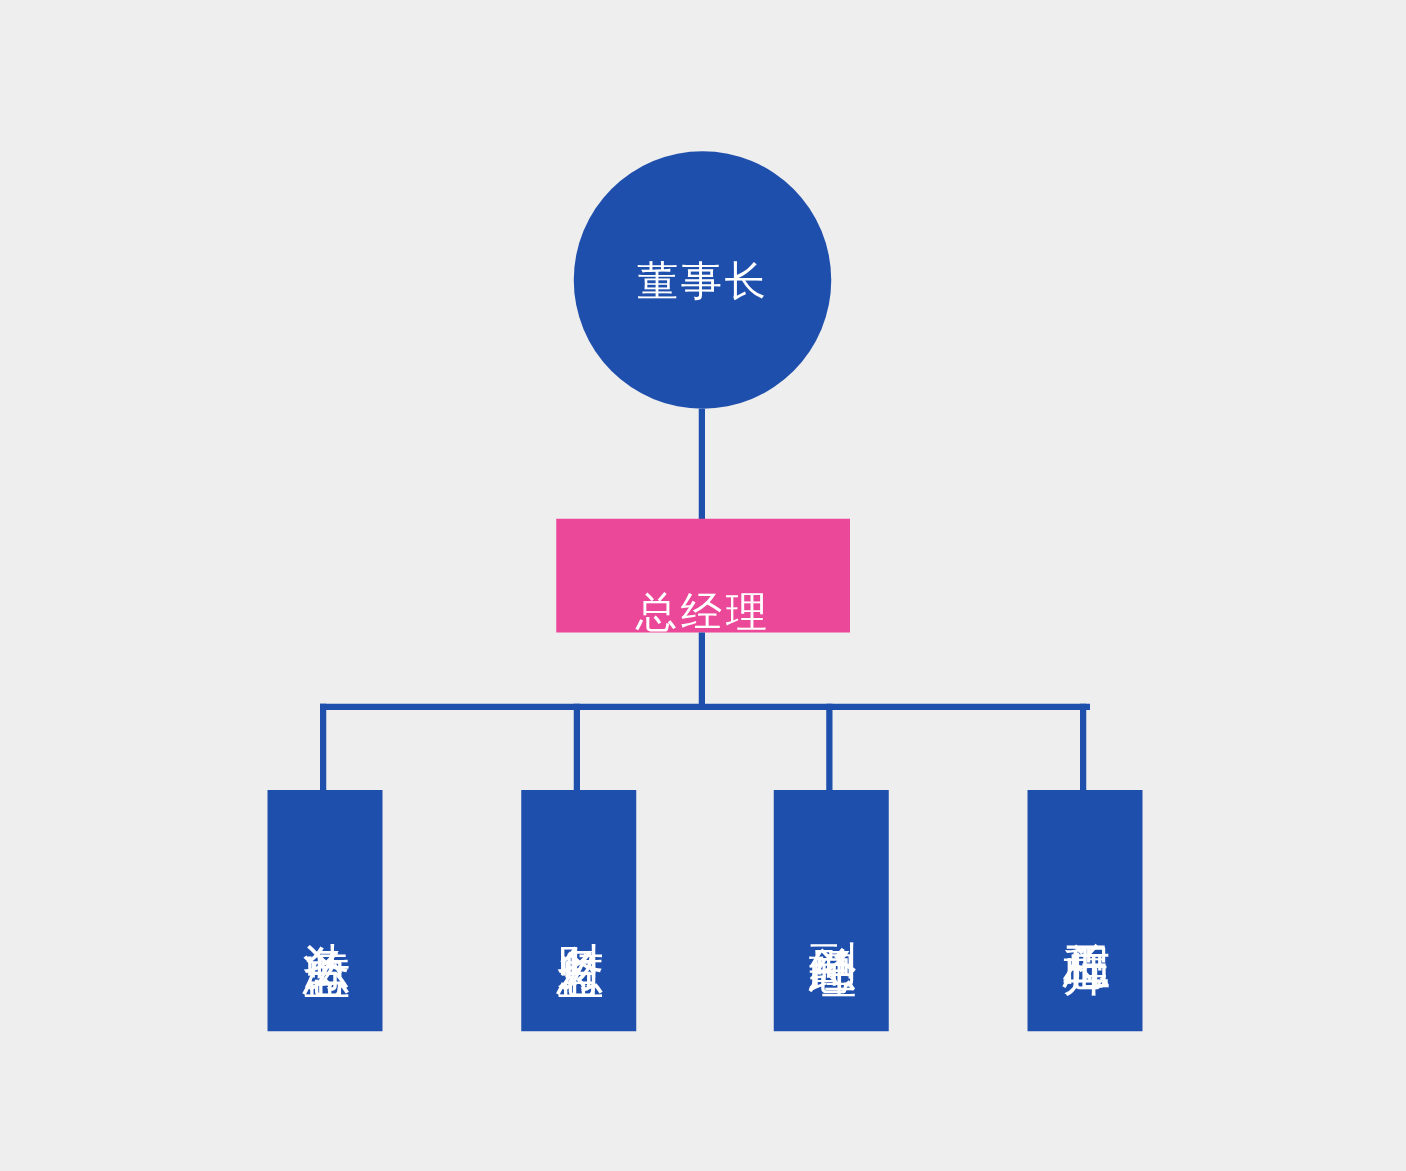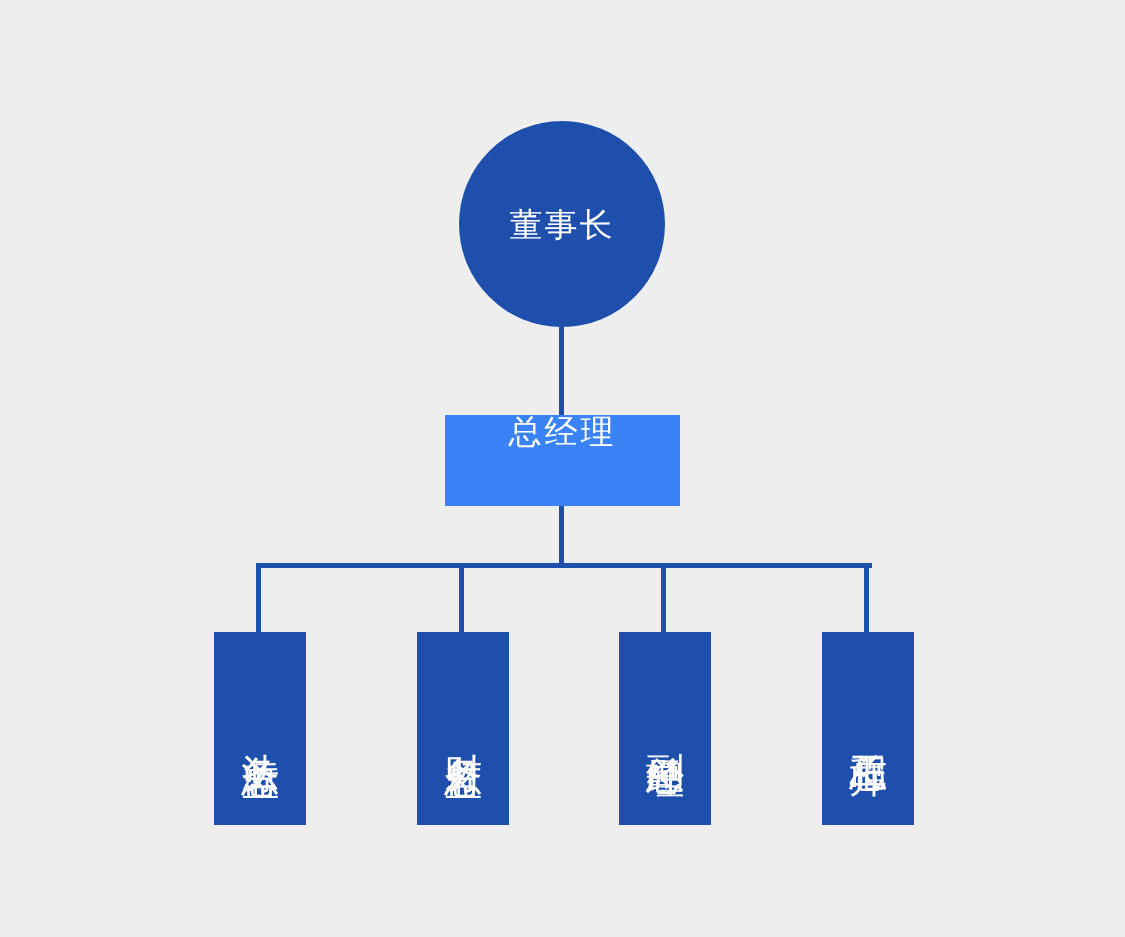--- a/index.html
+++ b/index.html
@@ -39,23 +39,23 @@
     color: #ffffff;
     font-size: 33px;
     letter-spacing: 2px;
     font-weight: 400;
     white-space: nowrap;
     line-height: 1;
   }
   
   .node-rect {
     position: absolute;
-    background: #3b82f6;
+    background: #ec4899;
     display: flex;
-    align-items: flex-start;
+    align-items: flex-end;
     justify-content: center;
     box-sizing: border-box;
   }
   .node-rect .node-label {
     color: #ffffff;
     font-size: 33px;
     letter-spacing: 3px;
     font-weight: 400;
     white-space: nowrap;
     line-height: 1;

